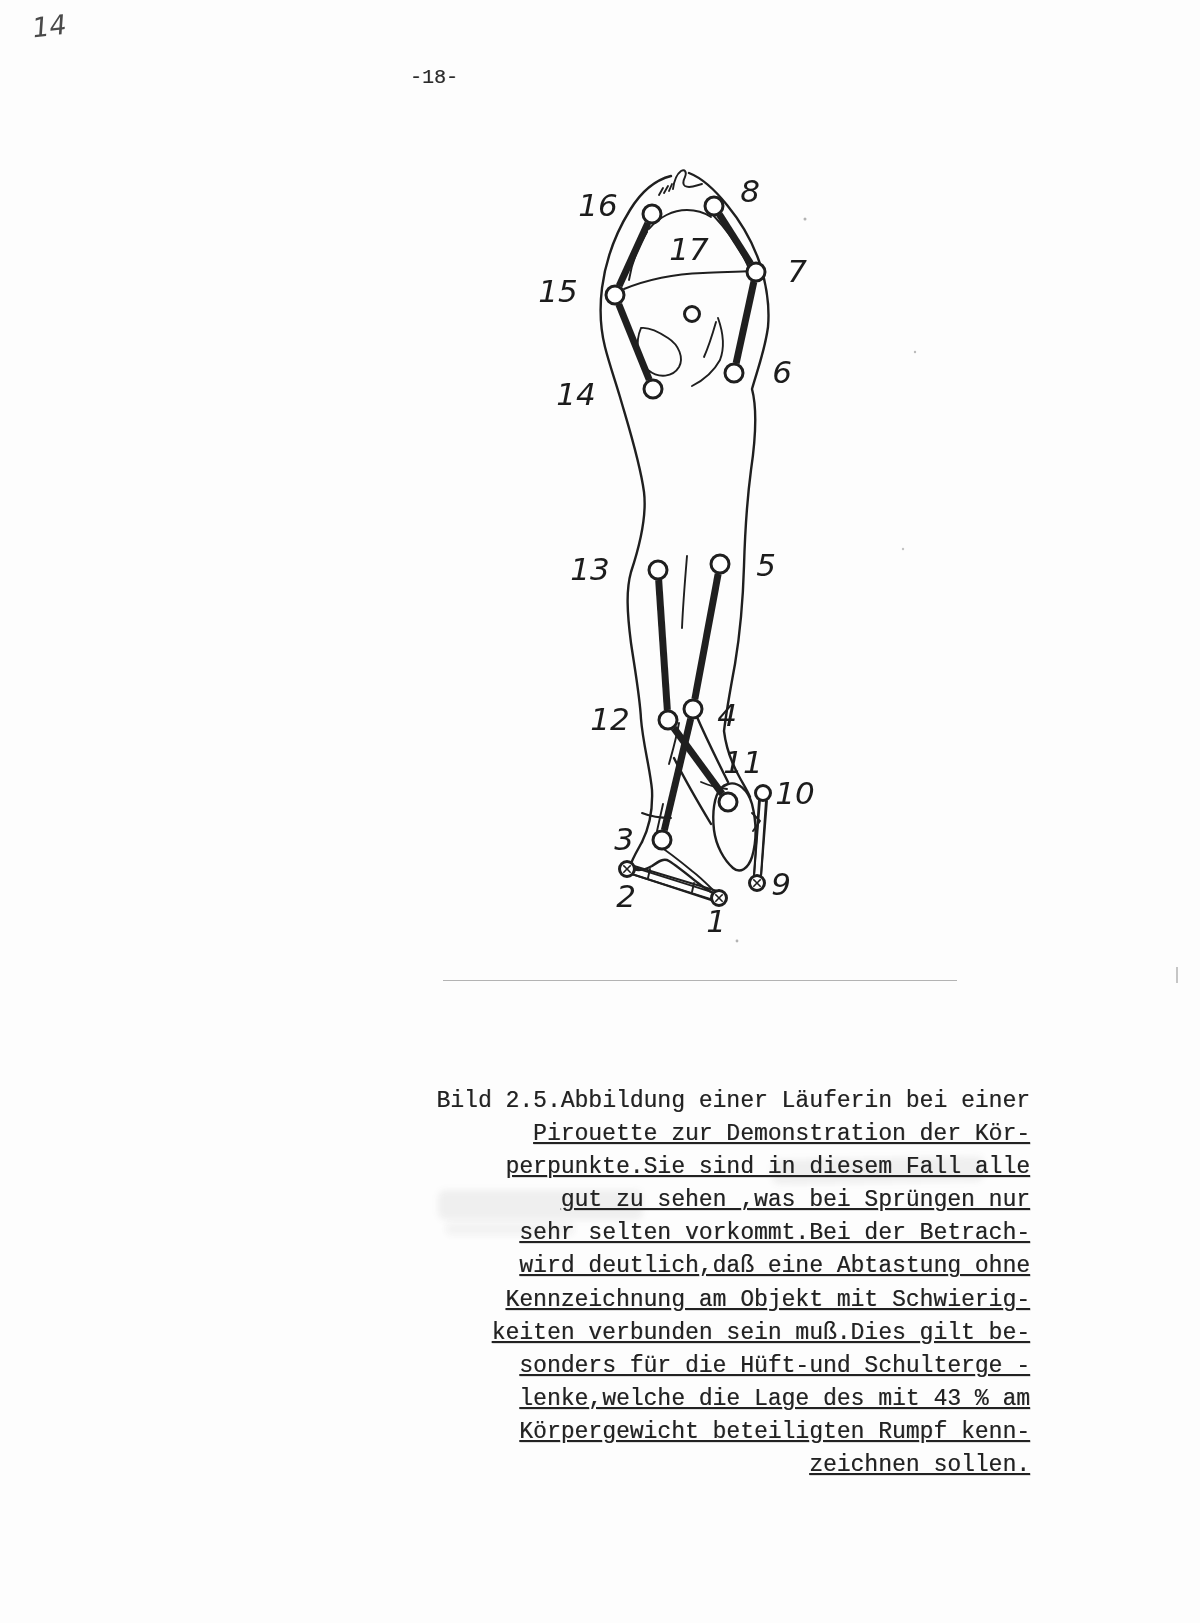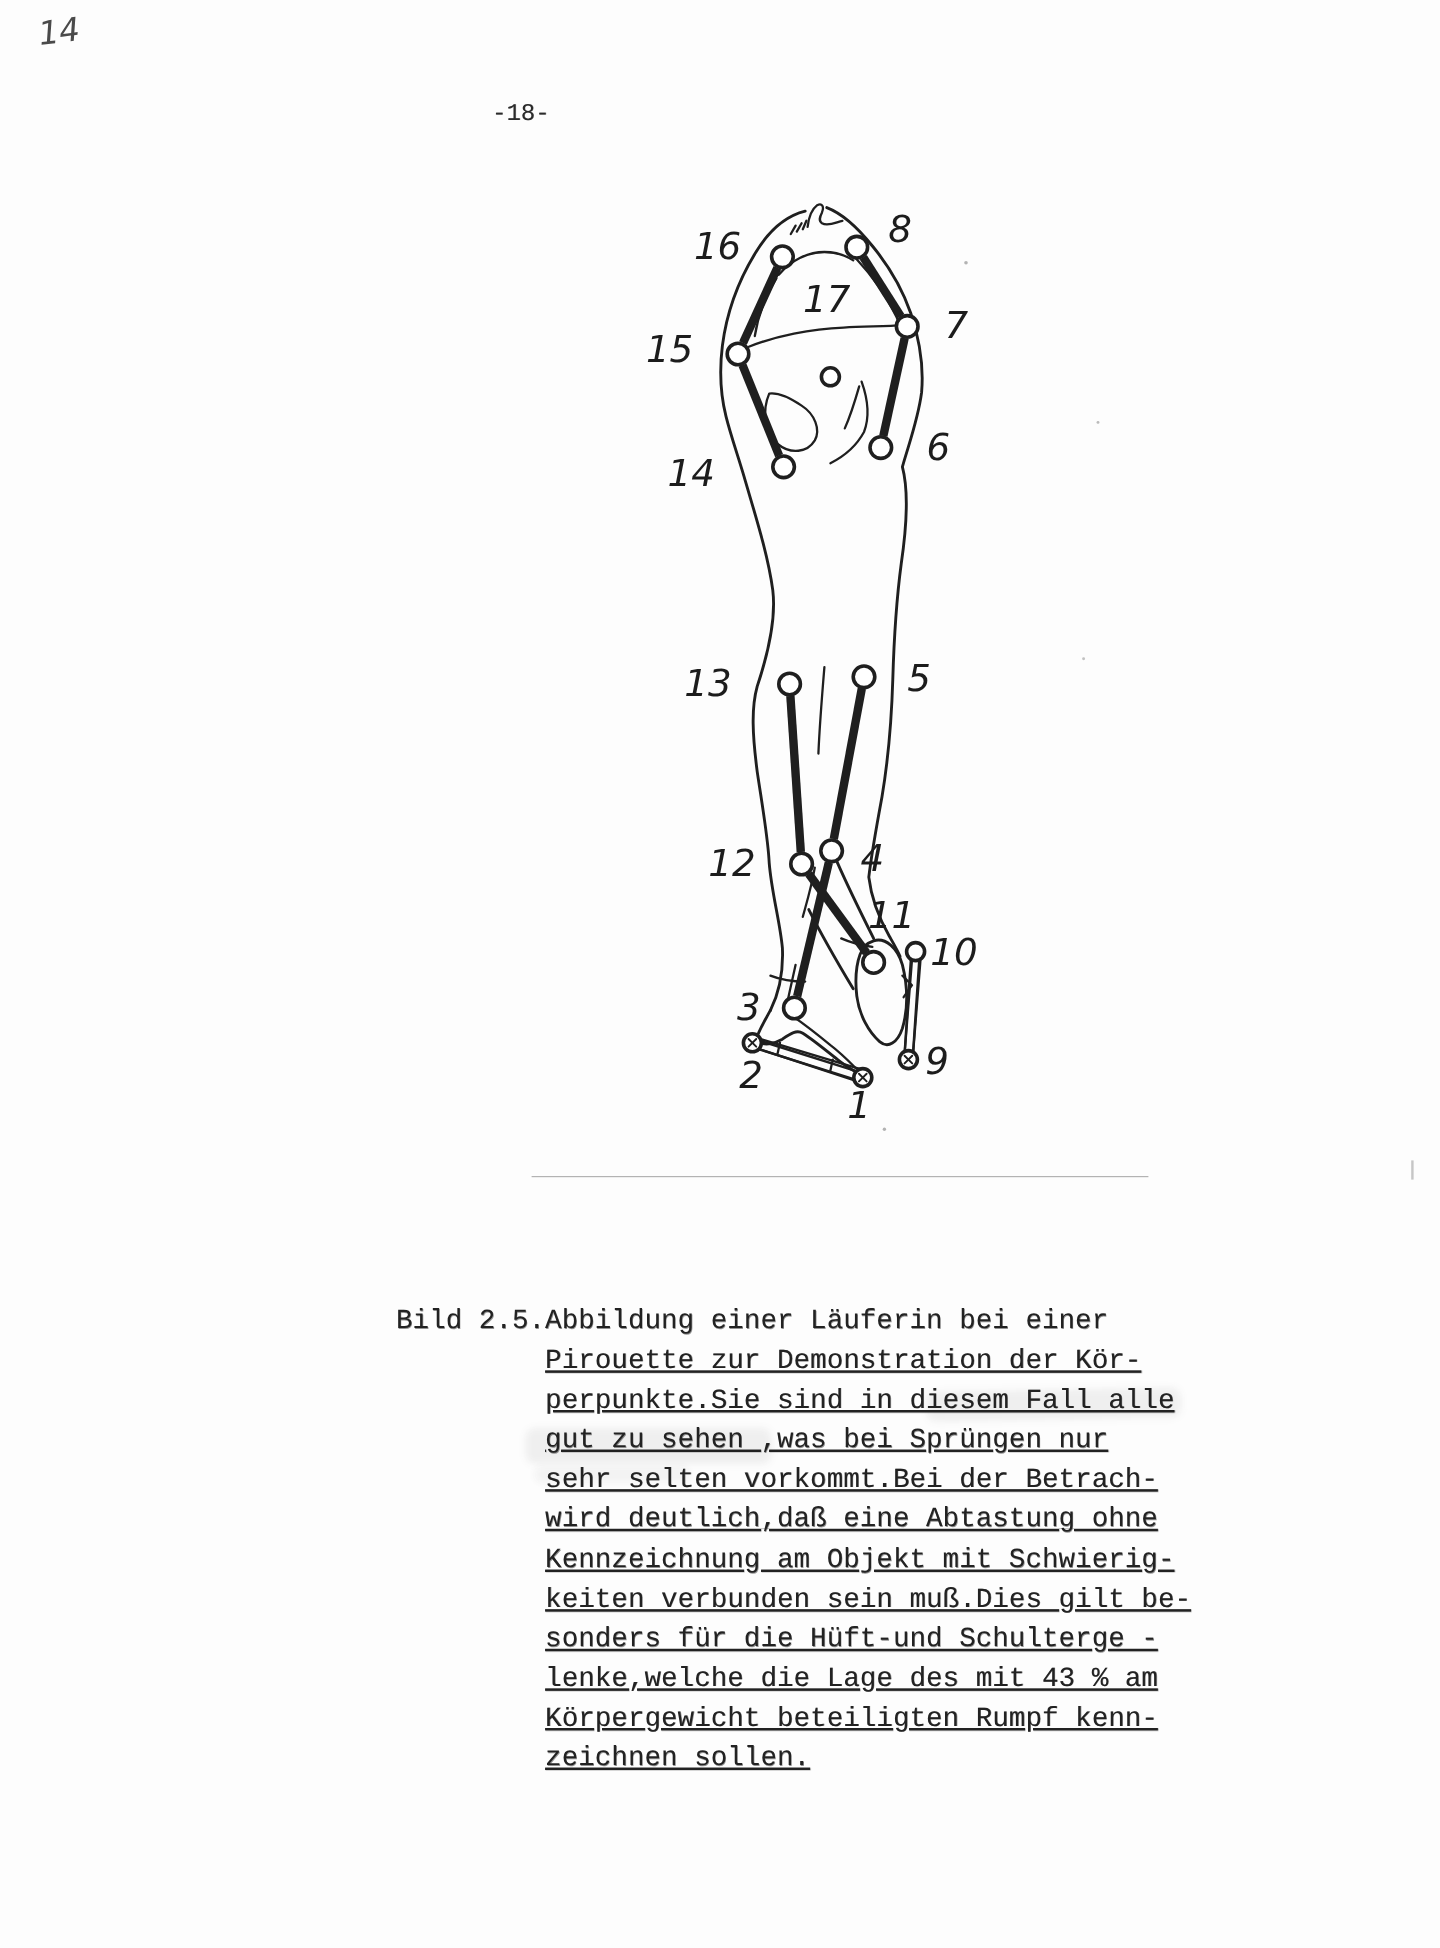--- a/index.html
+++ b/index.html
@@ -4,21 +4,21 @@
 <style>
   :root{ --ink:#1f1f1f; --paper:#fdfdfd; --rule:#9a9a9a; }
   html,body{margin:0;padding:0;}
   body{
     width:1200px;height:1623px;position:relative;
     background:var(--paper);
     font-family:"Liberation Mono", monospace;
     overflow:hidden;
   }
   .page-number{
-    position:absolute;left:410px;top:84px;
+    position:absolute;left:410px;top:66px;
     font-size:20px;color:#2b2b2b;letter-spacing:0px;
     text-shadow:0.4px 0.3px 0.4px rgba(0,0,0,0.4);
   }
   .figure-svg{position:absolute;left:0;top:0;}
   .outline{stroke:var(--ink);stroke-width:2.4;fill:none;stroke-linecap:round;stroke-linejoin:round;}
   .outline.thin{stroke-width:1.9;}
   .bar{stroke:var(--ink);stroke-width:7;stroke-linecap:butt;}
   .blade{stroke:var(--ink);stroke-width:2;stroke-linecap:round;}
   .joint{fill:#ffffff;stroke:var(--ink);stroke-width:3;}
   .xmark{stroke:var(--ink);stroke-width:1.6;stroke-linecap:round;}
@@ -33,21 +33,21 @@
   .separator{
     position:absolute;left:443px;top:980px;width:514px;height:0;
     border-top:1.5px solid var(--rule);opacity:0.75;
   }
   .caption{
     position:absolute;left:330px;top:1085px;width:700px;
     font-size:23px;line-height:33.1px;color:#222;
     text-shadow:0.5px 0.3px 0.5px rgba(0,0,0,0.42);
     white-space:pre;
   }
-  .cap-line{height:33.1px;}
+  .cap-line{height:33.1px;text-align:right;}
   .cap-line.indent{padding-left:9ch;text-decoration:underline;}
   .smudge{position:absolute;background:rgba(60,60,60,0.07);filter:blur(3px);border-radius:8px;}
   .edge-tick{position:absolute;left:1176px;top:967px;width:1.5px;height:16px;background:#c6c6c6;}
 </style>
 </head>
 <body>
 
 <div class="page-number">-18-</div>
 
 <svg class="figure-svg" width="1200" height="1623" viewBox="0 0 1200 1623">

